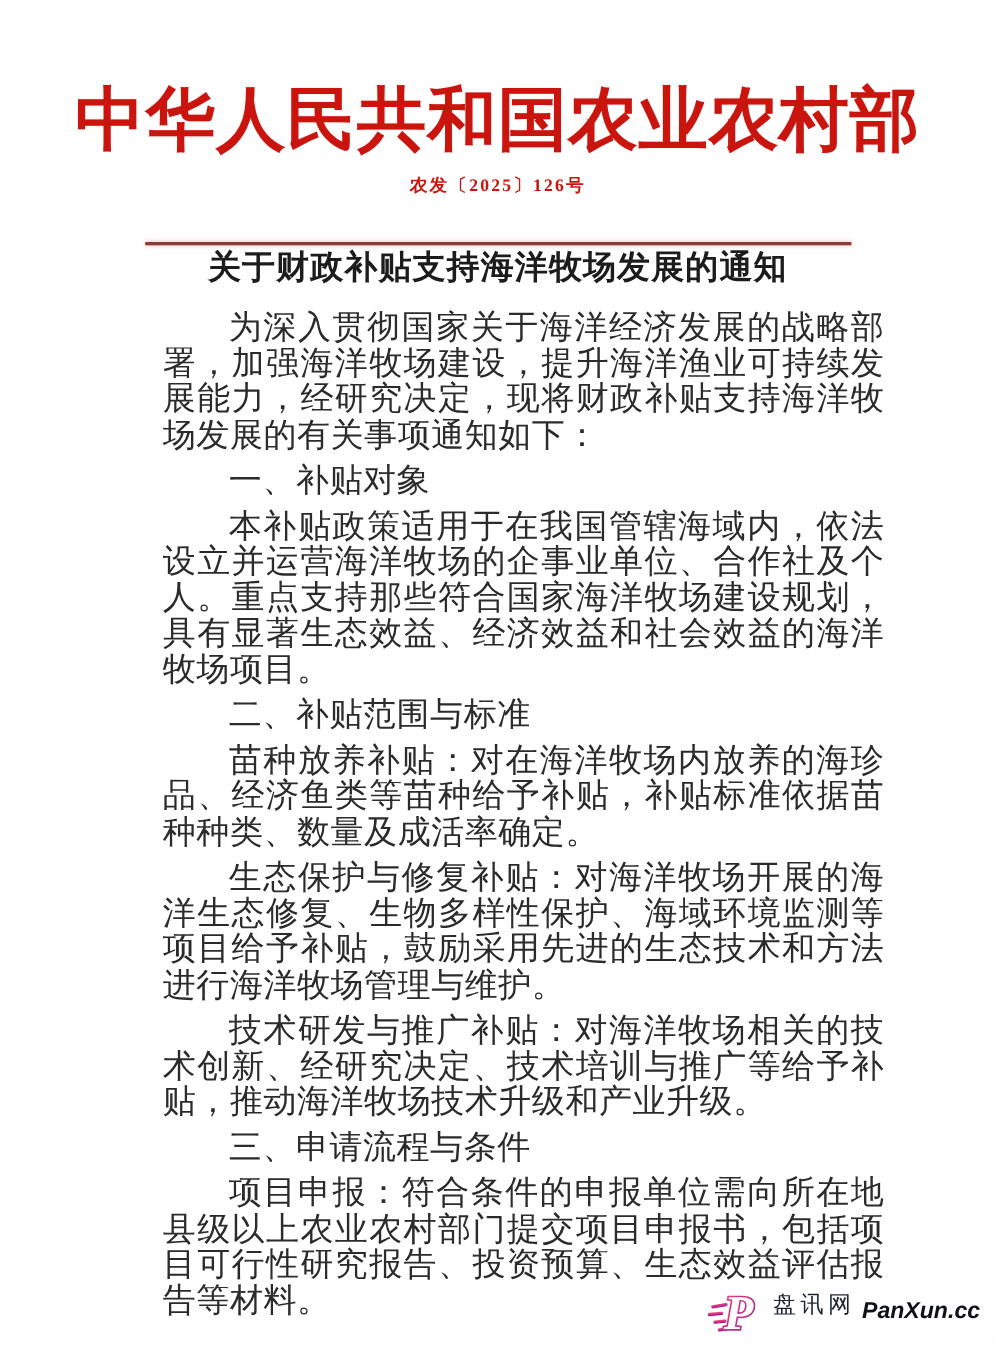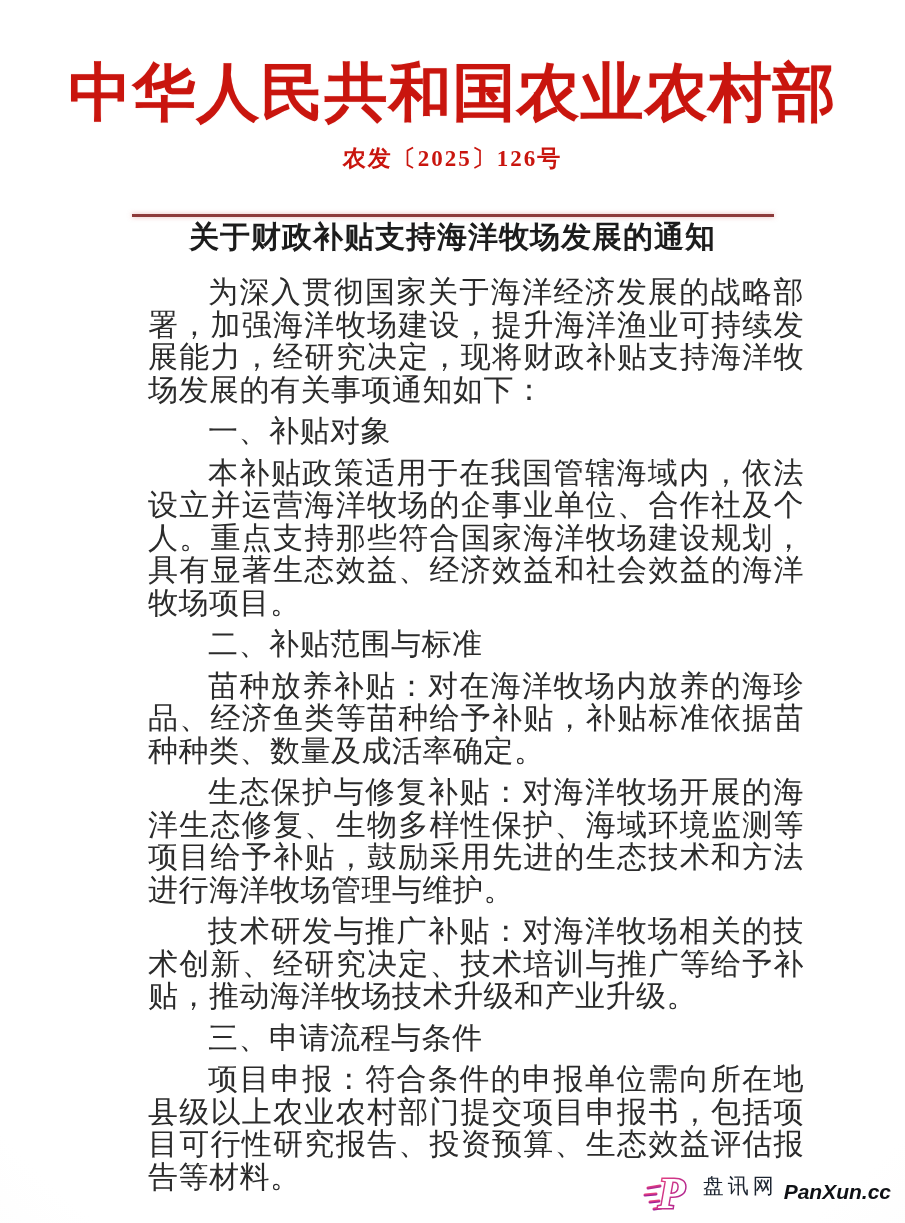--- a/index.html
+++ b/index.html
@@ -18,34 +18,34 @@
     background:#ffffff;
   }
   .page{
     position:relative;
     width:905px;height:1223px;
     overflow:hidden;
     background:radial-gradient(ellipse 120% 110% at 50% 42%, #ffffff 62%, #f5f4f4 100%);
   }
   
   .ministry{
-    padding-top:56px;
+    padding-top:72px;
     text-align:center;
     font-size:63px;
     line-height:74px;
     font-weight:bold;
     letter-spacing:1px;
     color:var(--ministry-red);
     text-shadow:0 0 1px rgba(201,21,14,.35);
     white-space:nowrap;
   }
   .doc-number{
     margin-top:13px;
     text-align:center;
-    font-size:23px;
+    font-size:16px;
     font-weight:bold;
     letter-spacing:2px;
     color:var(--ministry-red);
   }
   .divider{
     width:642px;
     margin:40px auto 0;
     border:none;
     border-top:3px solid var(--divider-red);
     box-shadow:0 0 5px rgba(205,110,110,.55);

